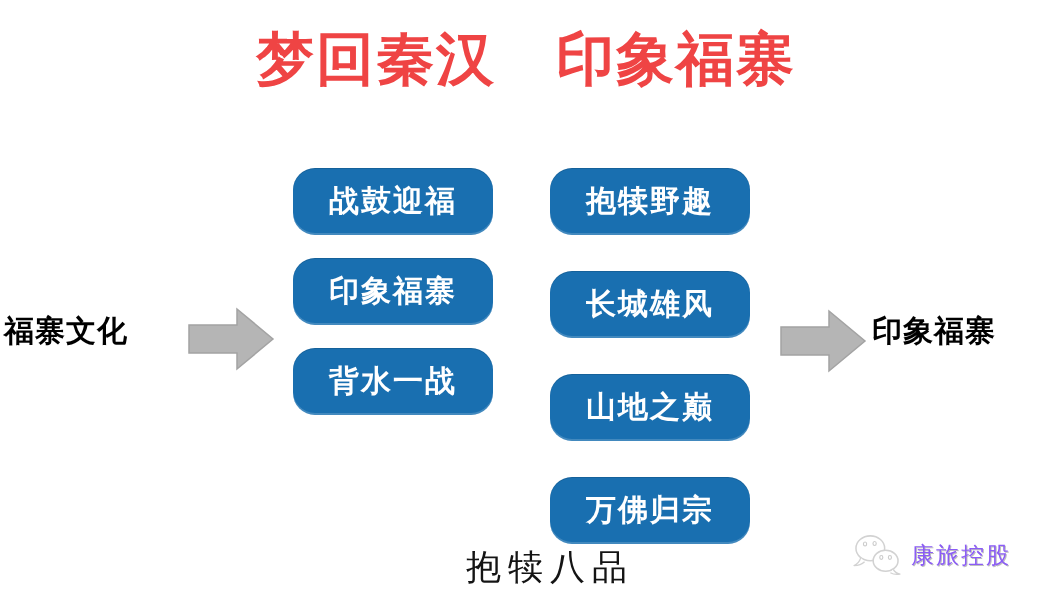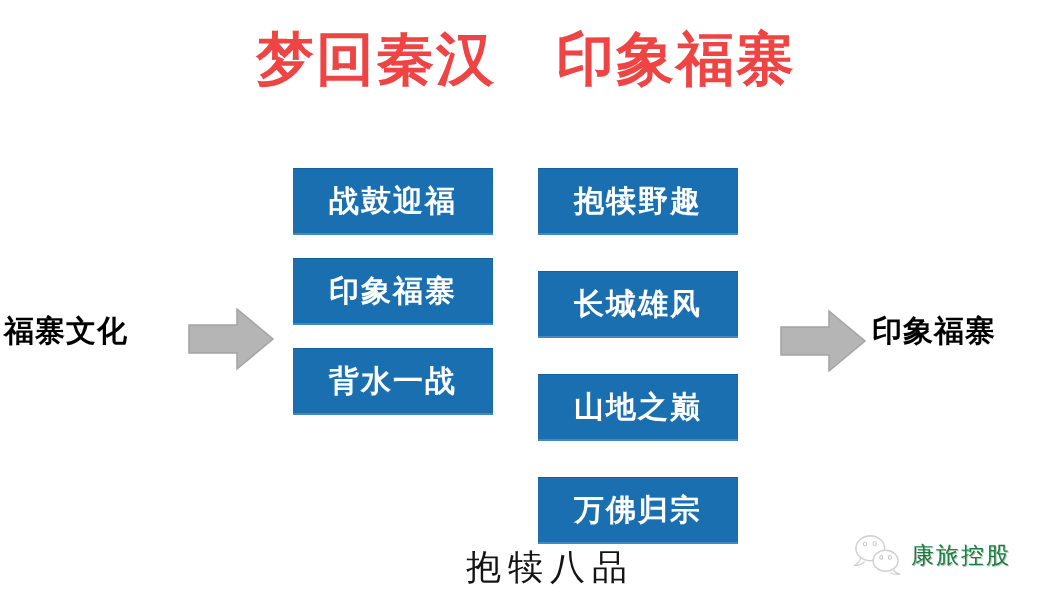--- a/index.html
+++ b/index.html
@@ -43,33 +43,34 @@
   .flow-arrow.left  { left: 187px; top: 306px; }
   .flow-arrow.right { left: 779px; top: 308px; }
   .col {
     position: absolute;
     top: 168px;
     display: flex;
     flex-direction: column;
     gap: 23px;
   }
   .col.left  { left: 293px; }
-  .col.right { left: 538px; gap: 36px; }
+  .col.right { left: 550px; gap: 36px; }
   .box {
     width: 200px;
     height: 67px;
     background: var(--box-blue, #196FB0);
     color: #ffffff;
     font-size: 30px;
     font-weight: 700;
     letter-spacing: 2px;
     display: flex;
     align-items: center;
     justify-content: center;
     box-shadow: inset 0 -2px 0 rgba(255,255,255,0.18), inset 0 1px 0 rgba(0,0,0,0.12);
+    border-radius: 22px;
   }
   .caption {
     position: absolute;
     top: 548px;
     left: 56px;
     right: 8px;
     text-align: center;
     font-size: 35px;
     font-weight: 400;
     letter-spacing: 7px;
@@ -80,21 +81,21 @@
     position: absolute;
     left: 850px;
     top: 533px;
     display: flex;
     align-items: center;
     gap: 7px;
   }
   .watermark-text {
     font-size: 23px;
     letter-spacing: 2px;
-    color: #15803d;
+    color: #8b5cf6;
     text-shadow: 1px 1px 0 #bfbfbf;
     white-space: nowrap;
   }
 </style>
 </head>
 <body>
 
 <div class="stage" style="--box-blue: #196FB0;">
 
   <h1 class="title">梦回秦汉　印象福寨</h1>

